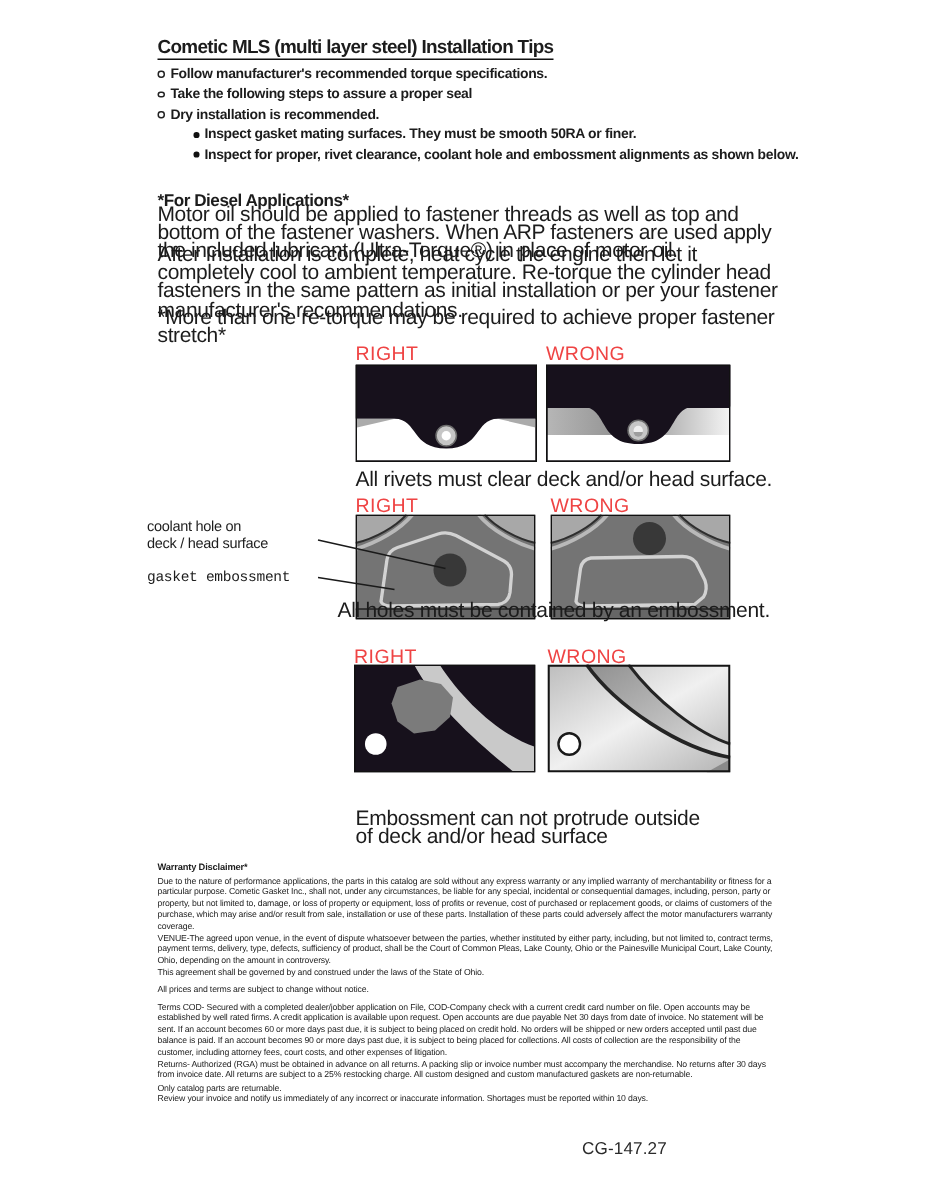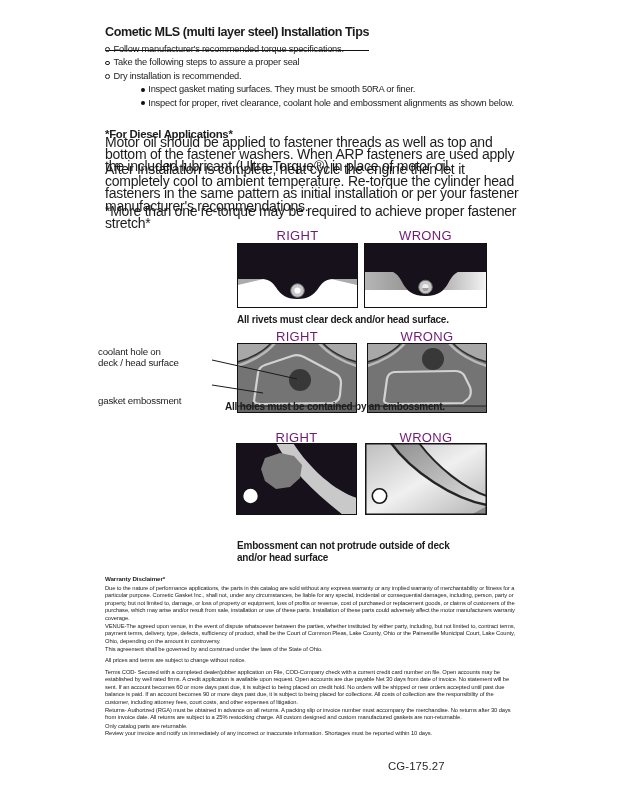--- a/index.html
+++ b/index.html
@@ -4,35 +4,35 @@
 <style>
   html,body{margin:0;padding:0;background:#ffffff;}
   .page{
     position:relative;width:618px;height:800px;background:#ffffff;overflow:hidden;
     font-family:"Liberation Sans","DejaVu Sans",sans-serif;color:#1c1c1c;
   }
   .abs{position:absolute;}
   
   .title{
     font-size:12.6px;font-weight:700;letter-spacing:-0.45px;
-    border-bottom:1.6px solid #111;padding-bottom:11px;white-space:nowrap;
+    border-bottom:1.6px solid #111;padding-bottom:1px;white-space:nowrap;
   }
   
-  .tips{left:105px;top:43px;width:440px;font-size:9.3px;letter-spacing:-0.22px;}
+  .tips{left:105px;top:43px;width:440px;font-size:9.3px;letter-spacing:-0.22px;font-weight:bold;}
   .tip-row{display:flex;align-items:flex-start;height:13.4px;line-height:13.4px;}
-  .tip-row.sub{margin-left:36px;text-align:center;}
+  .tip-row.sub{margin-left:24px;text-align:center;}
   .b-hollow{flex:none;box-sizing:border-box;width:4.6px;height:4.6px;border:1px solid #222;
     border-radius:50%;margin:4.4px 4px 0 0;}
   .b-dot{flex:none;width:3.8px;height:3.8px;background:#111;border-radius:50%;margin:4.8px 3.5px 0 0;}
   
   .diesel-h{font-size:11.4px;font-weight:700;letter-spacing:-0.3px;}
   .body-p{font-size:14px;line-height:12.2px;letter-spacing:-0.25px;width:418px;}
   
-  .rw-label{font-size:13px;letter-spacing:0.3px;text-align:center;color:#701a75;}
-  .caption{font-size:10px;letter-spacing:-0.2px;line-height:11.6px;font-weight:bold;}
+  .rw-label{font-size:13px;letter-spacing:0.3px;text-align:left;color:#ef4444;}
+  .caption{font-size:14px;letter-spacing:-0.2px;line-height:11.6px;}
   .annot{font-size:9.7px;letter-spacing:-0.2px;line-height:11px;text-align:left;width:112px;}
   .dbox{display:block;}
   
   .fine{font-size:5.8px;line-height:7.4px;letter-spacing:-0.1px;width:413px;color:#1d1d1d;}
   .fine-h{font-size:6.2px;font-weight:700;}
   .page-code{font-size:11.4px;letter-spacing:0.1px;color:#2a2a2a;}
   .overlay{pointer-events:none;}
 </style>
 </head>
 <body>
@@ -105,21 +105,21 @@
 
   <div class="abs caption" style="left:237px;top:314px;width:320px;">All rivets must clear deck and/or head surface.</div>
 
   <div class="abs rw-label" style="left:237px;top:329px;width:120px;">RIGHT</div>
   <div class="abs rw-label" style="left:367px;top:329px;width:120px;">WRONG</div>
 
   <div class="abs annot" style="left:98px;top:346px;">
     <div>coolant hole on</div>
     <div>deck / head surface</div>
   </div>
-  <div class="abs annot" style="left:98px;top:395px;">gasket embossment</div>
+  <div class="abs annot" style="left:98px;top:379px;font-family:Liberation Mono, monospace;">gasket embossment</div>
 
   <svg class="abs dbox" style="left:237px;top:343px;" width="120" height="70" viewBox="0 0 120 70">
     <rect x="0" y="0" width="120" height="70" fill="#747474"></rect>
     <path d="M0 0 H34 C27 8 13 16 0 19 Z" fill="#a8a8a8"></path>
     <path d="M38 0 C30 10 14 19 0 23" stroke="#b9b9b9" stroke-width="2.5" fill="none"></path>
     <path d="M34 0 C27 8 13 16 0 19" stroke="#2e2e2e" stroke-width="1.3" fill="none"></path>
     <path d="M120 0 H86 C93 8 107 16 120 19 Z" fill="#a8a8a8"></path>
     <path d="M82 0 C90 10 106 19 120 23" stroke="#b9b9b9" stroke-width="2.5" fill="none"></path>
     <path d="M86 0 C93 8 107 16 120 19" stroke="#2e2e2e" stroke-width="1.3" fill="none"></path>
     <path d="M17 58 L21 30 Q22 24 28 22 L55 13 Q61 11 67 14 L99 31 Q104 34 104 40 L103 52 Q102 59 95 60 L24 61 Q18 61 17 58 Z" fill="none" stroke="#d2d2d2" stroke-width="2.2" stroke-linejoin="round"></path>
@@ -188,15 +188,15 @@
   <div class="abs fine fine-h" style="left:105px;top:575px;">Warranty Disclaimer*</div>
   <div class="abs fine" style="left:105px;top:585px;">Due to the nature of performance applications, the parts in this catalog are sold without any express warranty or any implied warranty of merchantability or fitness for a particular purpose.  Cometic Gasket Inc., shall not, under any circumstances, be liable for any special, incidental or consequential damages, including, person, party or property, but not limited to, damage, or loss of property or equipment, loss of profits or revenue, cost of purchased or replacement goods, or claims of customers of the purchase, which may arise and/or result from sale, installation or use of these parts.  Installation of these parts could adversely affect the motor manufacturers warranty coverage.</div>
   <div class="abs fine" style="left:105px;top:623px;">VENUE-The agreed upon venue, in the event of dispute whatsoever between the parties, whether instituted by either party, including, but not limited to, contract terms, payment terms, delivery, type, defects, sufficiency of product, shall be the Court of Common Pleas, Lake County, Ohio or the Painesville Municipal Court, Lake County, Ohio, depending on the amount in controversy.</div>
   <div class="abs fine" style="left:105px;top:646px;">This agreement shall be governed by and construed under the laws of the State of Ohio.</div>
   <div class="abs fine" style="left:105px;top:657px;">All prices and terms are subject to change without notice.</div>
   <div class="abs fine" style="left:105px;top:669px;">Terms COD- Secured with a completed dealer/jobber application on File, COD-Company check with a current credit card number on file.  Open accounts may be established by well rated firms.  A credit application is available upon request.  Open accounts are due payable Net 30 days from date of invoice.  No statement will be sent.  If an account becomes 60 or more days past due, it is subject to being placed on credit hold.  No orders will be shipped or new orders accepted until past due balance is paid.  If an account becomes 90 or more days past due, it is subject to being placed for collections.  All costs of collection are the responsibility of the customer, including attorney fees, court costs, and other expenses of litigation.</div>
   <div class="abs fine" style="left:105px;top:707px;">Returns- Authorized (RGA) must be obtained in advance on all returns.  A packing slip or invoice number must accompany the merchandise.  No returns after 30 days from invoice date.  All returns are subject to a 25% restocking charge.  All custom designed and custom manufactured gaskets are non-returnable.</div>
   <div class="abs fine" style="left:105px;top:723px;">Only catalog parts are returnable.</div>
   <div class="abs fine" style="left:105px;top:730px;">Review your invoice and notify us immediately of any incorrect or inaccurate information.  Shortages must be reported within 10 days.</div>
 
-  <div class="abs page-code" style="left:388px;top:760px;">CG-175.27</div>
+  <div class="abs page-code" style="left:388px;top:760px;">CG-147.27</div>
 
 </div>
 
 </body></html>

